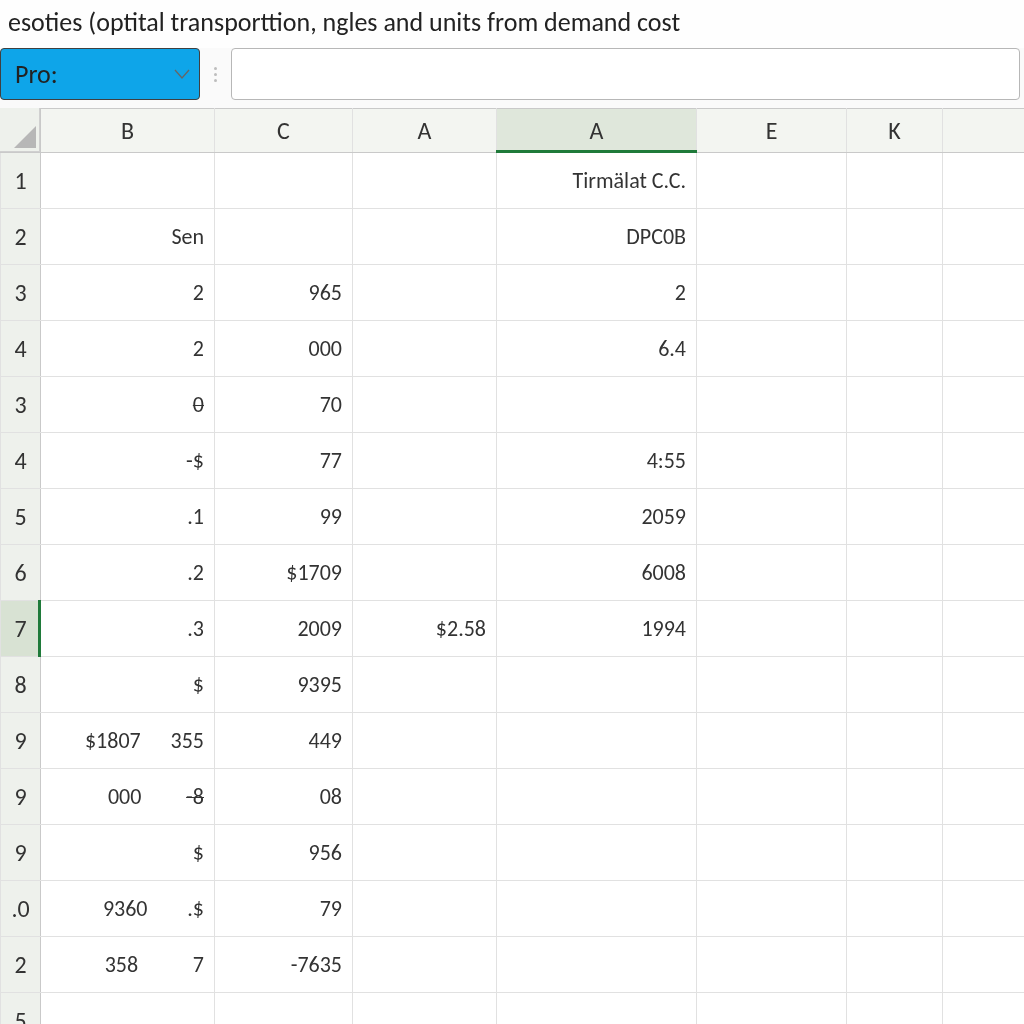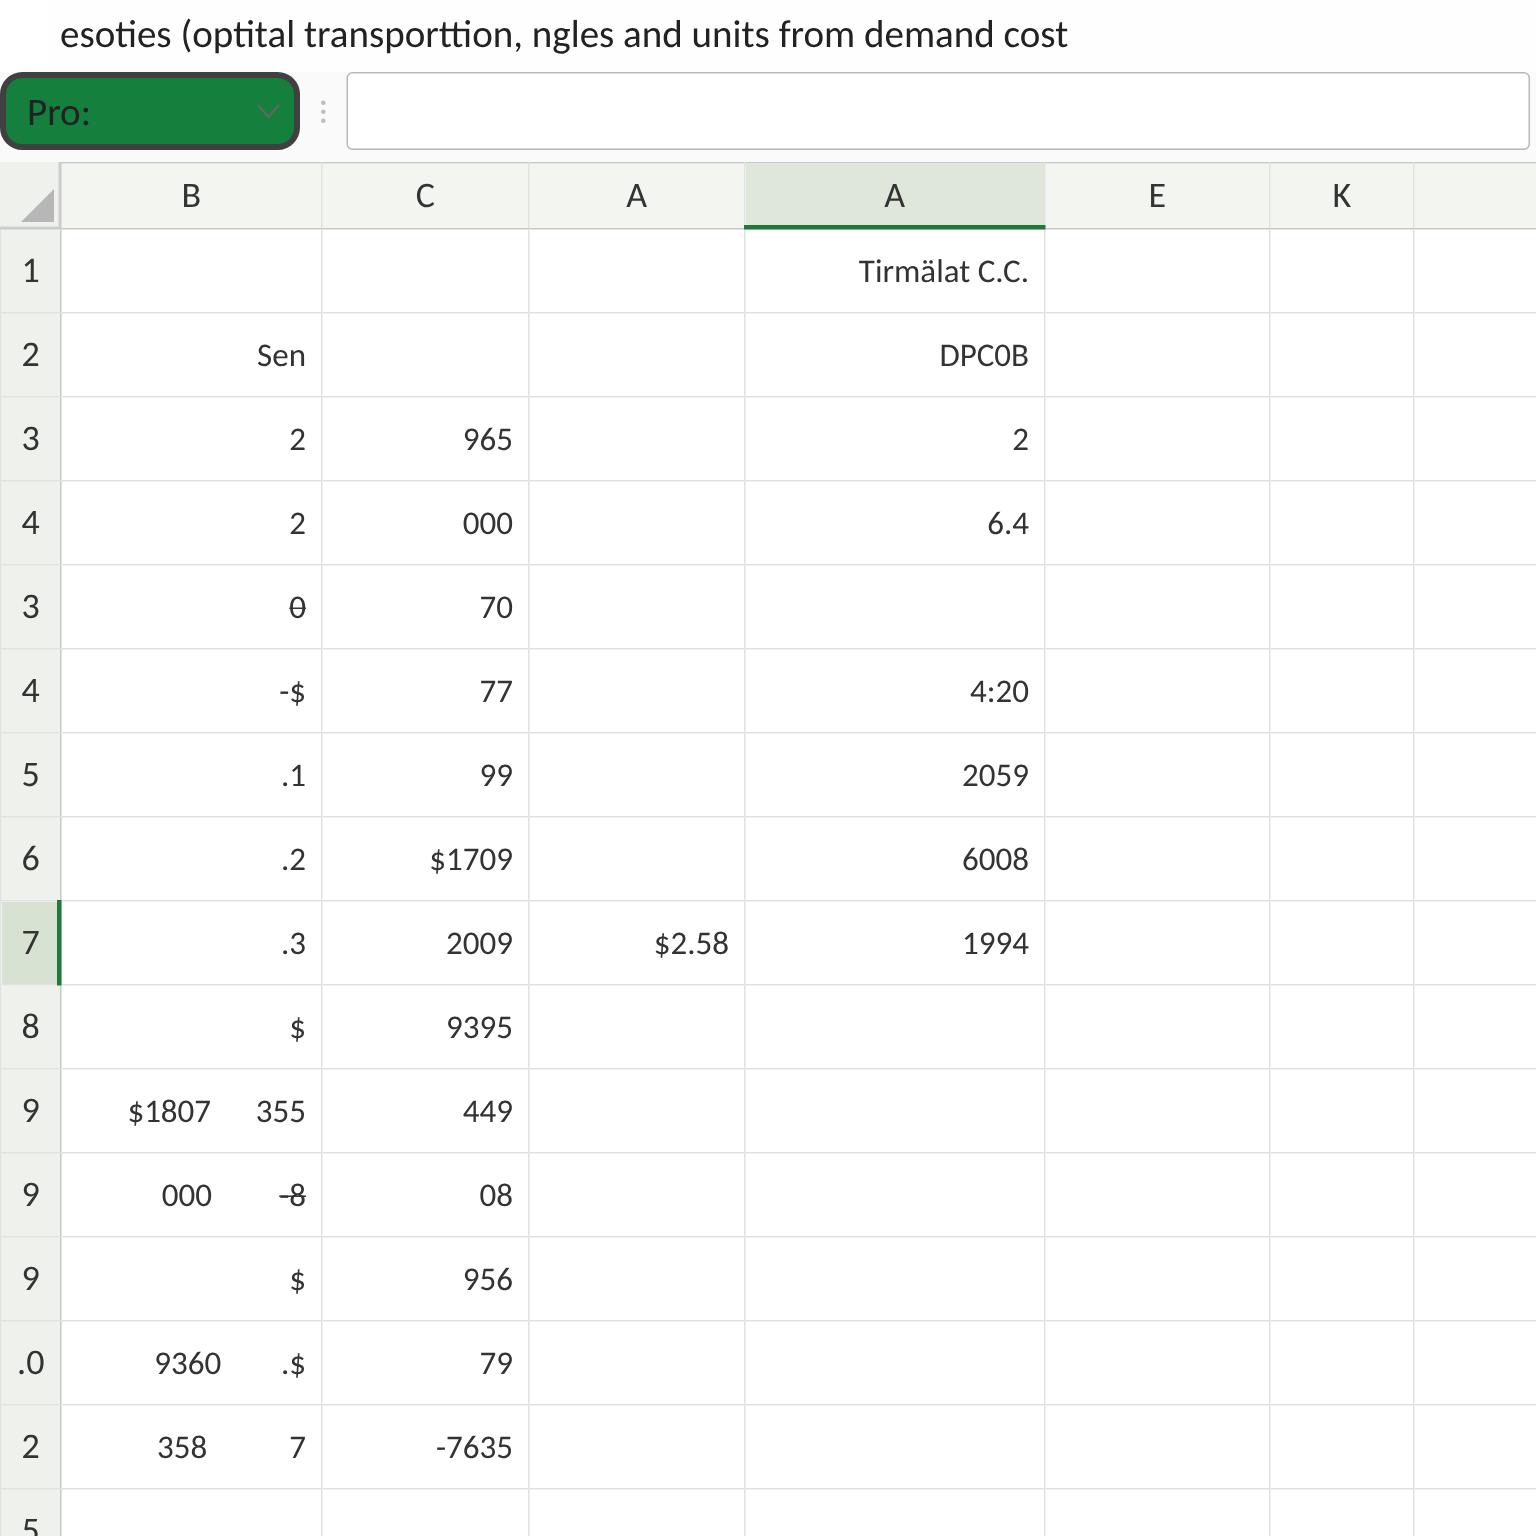--- a/index.html
+++ b/index.html
@@ -14,35 +14,34 @@
     height: 1024px;
     overflow: hidden;
     font-size: 22px;
     color: #333;
   }
   .title-bar {
     padding: 6px 8px 10px 8px;
     font-size: 26px;
     color: #222;
     background: #fefefe;
-    margin-left: 32px;
   }
   .name-formula-row {
     display: flex;
     align-items: stretch;
     gap: 12px;
     padding: 0 4px 8px 0;
     background: #fafafa;
   }
   .name-box {
     width: 200px;
     height: 52px;
-    border: 4px solid #404040;
-    border-radius: 15px;
-    background: #15803d;
+    border: 1px solid #404040;
+    border-radius: 4px;
+    background: #0ea5e9;
     display: flex;
     align-items: center;
     justify-content: space-between;
     padding: 0 8px 0 14px;
     font-size: 26px;
     color: #222;
   }
   .name-box .drop-icon svg { display:block; }
   .divider-dots {
     display: flex;
@@ -253,21 +252,21 @@
         <td></td>
         <td></td>
         <td></td>
         <td></td>
       </tr>
       <tr>
         <th class="rowhdr">4</th>
         <td>-$</td>
         <td>77</td>
         <td></td>
-        <td>4:20</td>
+        <td>4:55</td>
         <td></td>
         <td></td>
         <td></td>
       </tr>
       <tr>
         <th class="rowhdr">5</th>
         <td>.1</td>
         <td>99</td>
         <td></td>
         <td>2059</td>

